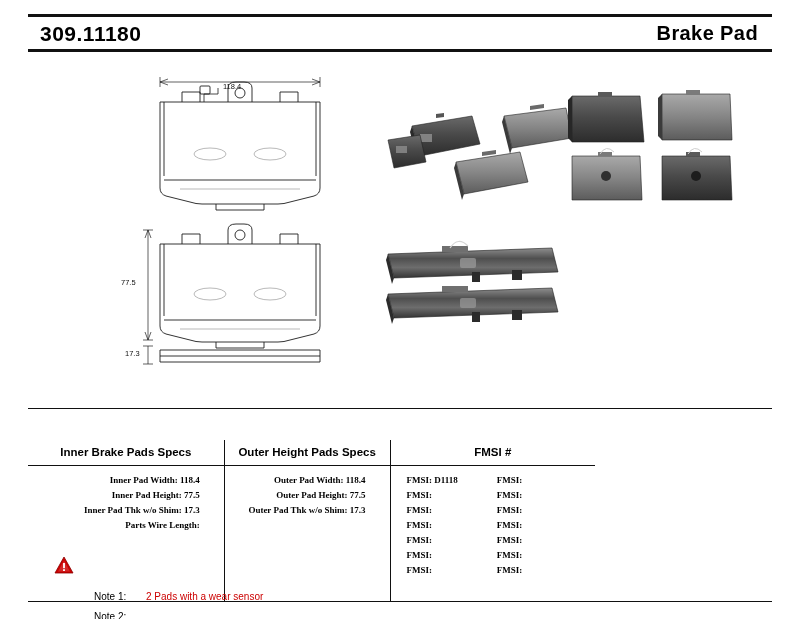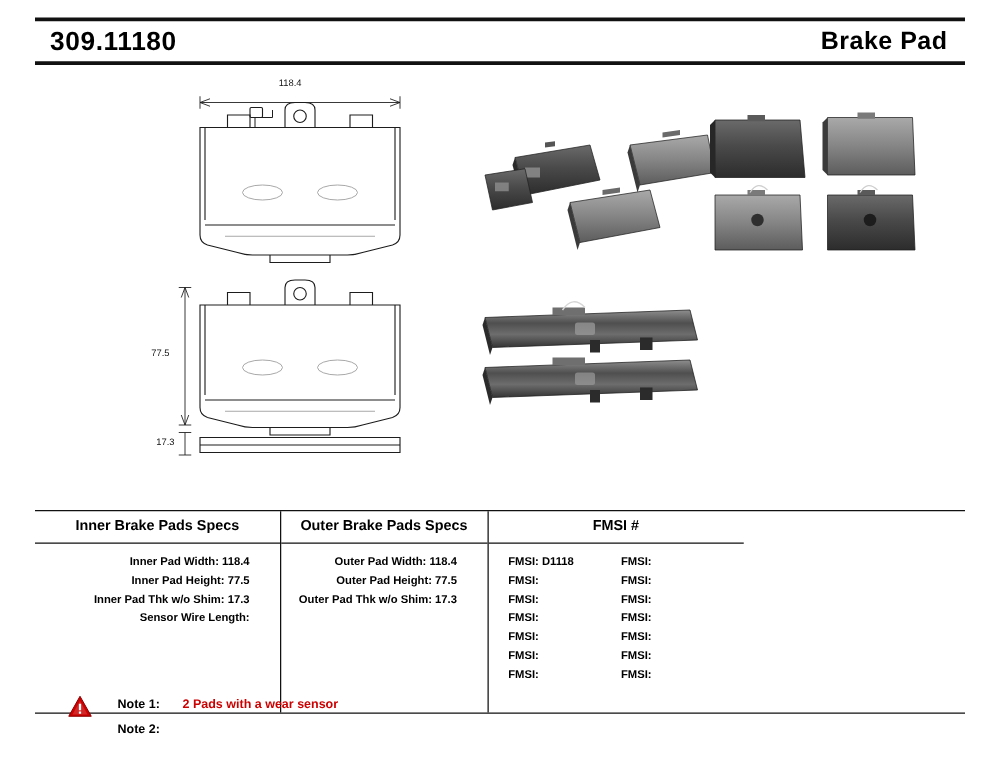--- a/index.html
+++ b/index.html
@@ -71,38 +71,40 @@
     position: absolute;
     left: 28px;
     top: 408px;
     width: 744px;
     border-top: 1.5px solid #111;
     border-bottom: 1.5px solid #111;
     box-sizing: border-box;
   }
   .spec-row {
     display: flex;
+    margin-top: 31px;
   }
   .spec-col {
     box-sizing: border-box;
     position: relative;
   }
   .col-sep {
     border-left: 1.5px solid #111;
   }
   .spec-head {
     text-align: center;
     font-size: 11.5px;
     font-weight: bold;
     padding: 6px 0 7px 0;
     border-bottom: 1.5px solid #111;
   }
   .spec-body {
     padding: 7px 8px 10px 8px;
     min-height: 118px;
+    font-family: Liberation Serif, serif;
   }
   .spec-line {
     font-size: 9px;
     font-weight: bold;
     line-height: 15px;
     white-space: nowrap;
   }
   .right-align {
     text-align: right;
     padding-right: 16px;
@@ -139,21 +141,22 @@
   .warn-icon {
     position: absolute;
     left: 26px;
     top: 6px;
     width: 20px;
     height: 18px;
   }
   .note-line {
     position: absolute;
     font-size: 10px;
-    font-weight: bold;
+    font-weight: normal;
+    margin-top: 33px;
   }
   .note-label-1 { left: 66px; top: 8px; }
   .note-value-1 { left: 118px; top: 8px; color: #cc0000; }
   .note-label-2 { left: 66px; top: 28px; }
   .note-value-2 { left: 118px; top: 28px; color: #cc0000; }
 </style>
 </head>
 <body>
 
 <div class="page">
@@ -322,39 +325,39 @@
           <path d="M268 236 L274 260 L272 266 L266 242 Z" fill="#2b2b2b"></path>
           <rect x="322" y="228" width="26" height="6" fill="#6f6f6f"></rect>
           <rect x="340" y="240" width="16" height="10" rx="2" fill="#9a9a9a" opacity="0.7"></rect>
           <path d="M352 254 L360 254 L360 264 L352 264 Z" fill="#2b2b2b"></path>
           <path d="M392 252 L402 252 L402 262 L392 262 Z" fill="#2b2b2b"></path>
         </g>
       </g>
     </svg>
 
     
-    <div class="dim-label" style="left:103px; top:4px;">118.4</div>
+    <div class="dim-label" style="left:103px; top:24px;">118.4</div>
     <div class="dim-label" style="left:1px; top:220px;text-align:center;">77.5</div>
     <div class="dim-label" style="left:5px; top:291px;text-align:right;">17.3</div>
   </div>
 
   <div class="spec-table">
     <div class="spec-row">
       <div class="spec-col" style="width:26.3%">
         <div class="spec-head">Inner Brake Pads Specs</div>
         <div class="spec-body">
           <div class="spec-line right-align">Inner Pad Width: 118.4</div>
           <div class="spec-line right-align">Inner Pad Height: 77.5</div>
           <div class="spec-line right-align">Inner Pad Thk w/o Shim: 17.3</div>
-          <div class="spec-line right-align">Sensor Wire Length:</div>
+          <div class="spec-line right-align">Parts Wire Length:</div>
         </div>
       </div>
 
       <div class="spec-col col-sep" style="width:22.3%">
-        <div class="spec-head">Outer Brake Pads Specs</div>
+        <div class="spec-head">Outer Height Pads Specs</div>
         <div class="spec-body">
           <div class="spec-line right-align">Outer Pad Width: 118.4</div>
           <div class="spec-line right-align">Outer Pad Height: 77.5</div>
           <div class="spec-line right-align">Outer Pad Thk w/o Shim: 17.3</div>
         </div>
       </div>
 
       <div class="spec-col col-sep" style="width:27.6%">
         <div class="spec-head">FMSI #</div>
         <div class="spec-body">

